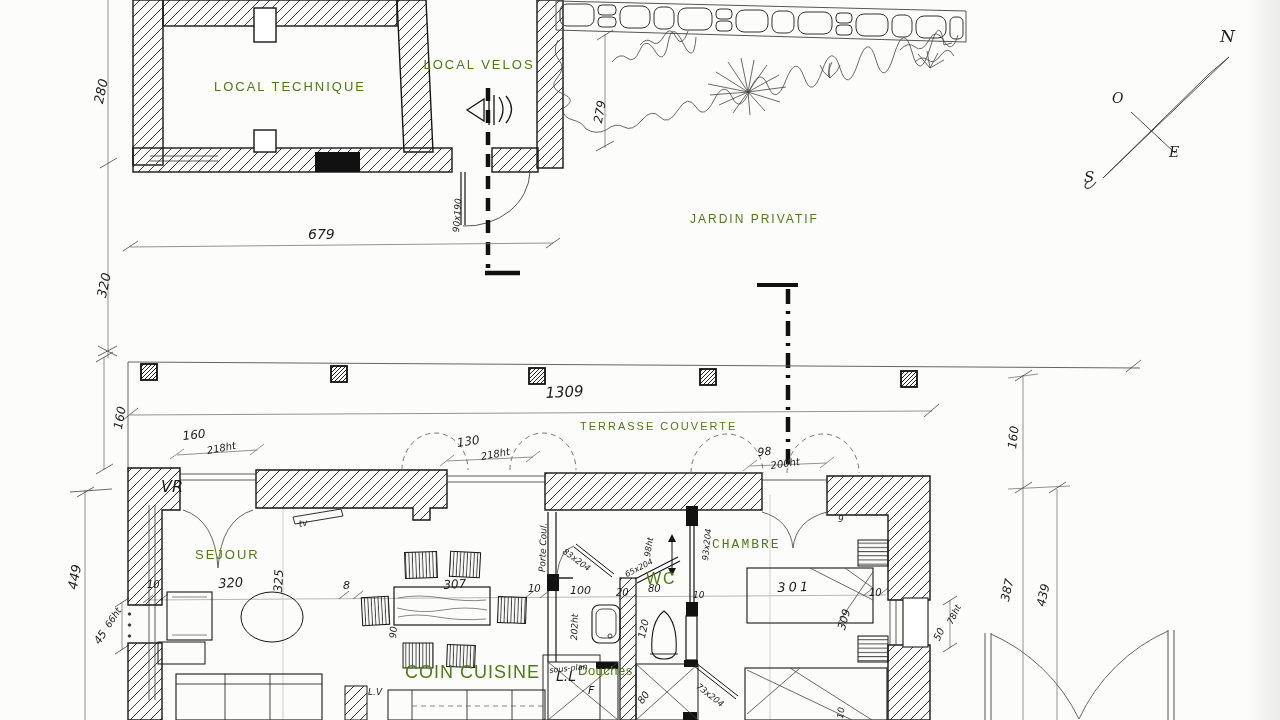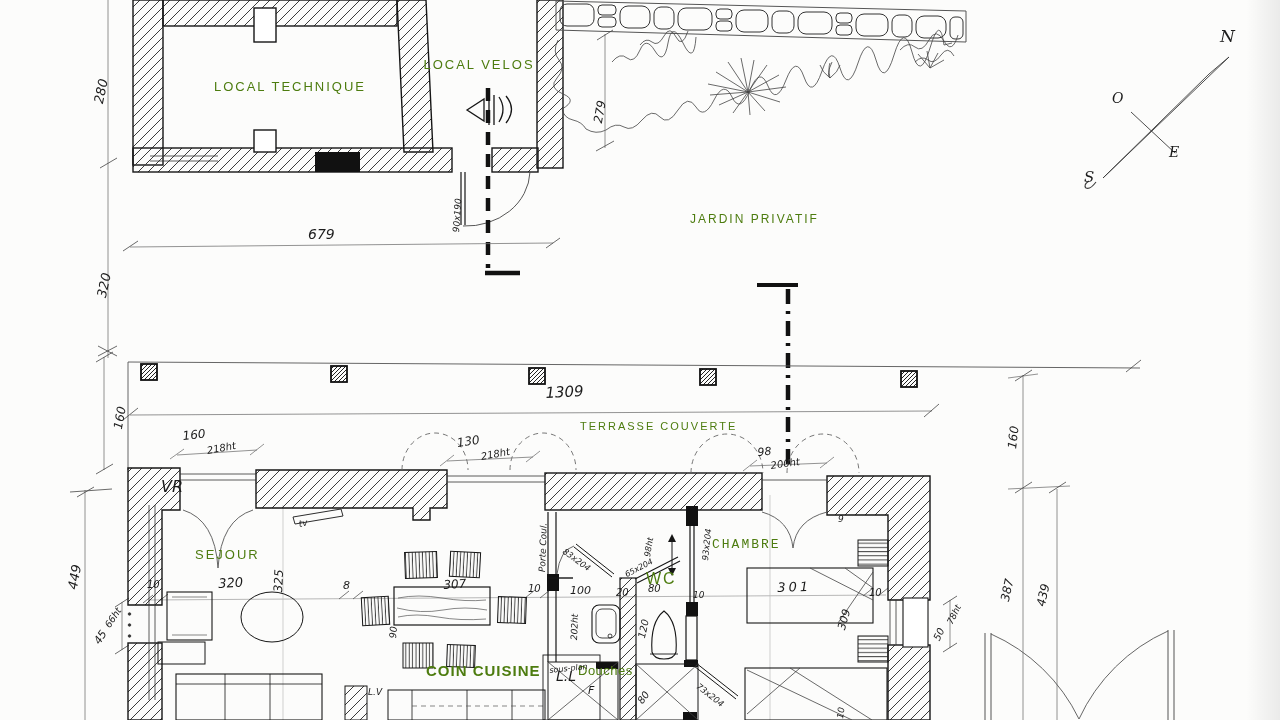--- a/index.html
+++ b/index.html
@@ -289,21 +289,21 @@
 <div>
 
   <div class="lbl print" style="left:205px;top:80px;width:170px;text-align:center;font-size:13px;">LOCAL TECHNIQUE</div>
   <div class="lbl print" style="left:413px;top:58px;width:132px;text-align:center;font-size:13px;">LOCAL VELOS</div>
 
   <div class="lbl print" style="left:690px;top:213px;font-size:12px;">JARDIN PRIVATIF</div>
   <div class="lbl print" style="left:580px;top:421px;font-size:11px;">TERRASSE COUVERTE</div>
 
   <div class="lbl print" style="left:195px;top:548px;font-size:13px;">SEJOUR</div>
   <div class="lbl print" style="left:712px;top:538px;font-size:13px;font-family:Liberation Mono, monospace;">CHAMBRE</div>
-  <div class="lbl print" style="left:426px;top:663px;font-size:15px;letter-spacing:1px;font-weight:bold;">COIN CUISINE</div>
+  <div class="lbl print" style="left:405px;top:663px;font-size:18px;letter-spacing:1px;">COIN CUISINE</div>
   <div class="lbl print" style="left:578px;top:639px;font-size:13px;letter-spacing:0.5px;margin-top:25px;">Douches</div>
   <div class="lbl print" style="left:646px;top:571px;font-size:16px;">WC</div>
 
   <div class="lbl" style="left:1220px;top:28px;font-size:17px;font-family:'DejaVu Serif',serif;">N</div>
   <div class="lbl" style="left:1112px;top:91px;font-size:14px;font-family:'DejaVu Serif',serif;">O</div>
   <div class="lbl" style="left:1169px;top:145px;font-size:14px;font-family:'DejaVu Serif',serif;">E</div>
   <div class="lbl" style="left:1084px;top:170px;font-size:15px;font-family:'DejaVu Serif',serif;">S</div>
 
   <div class="lbl" style="left:92px;top:102px;font-size:13px;transform:rotate(-78deg);">280</div>
   <div class="lbl" style="left:95px;top:296px;font-size:13px;transform:rotate(-78deg);">320</div>

